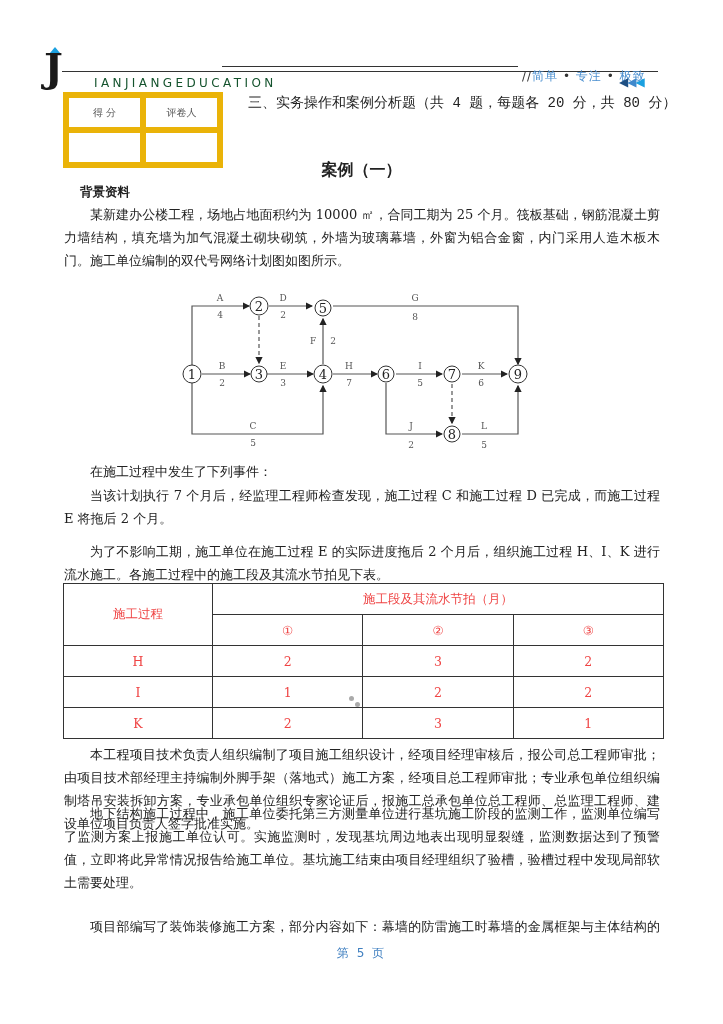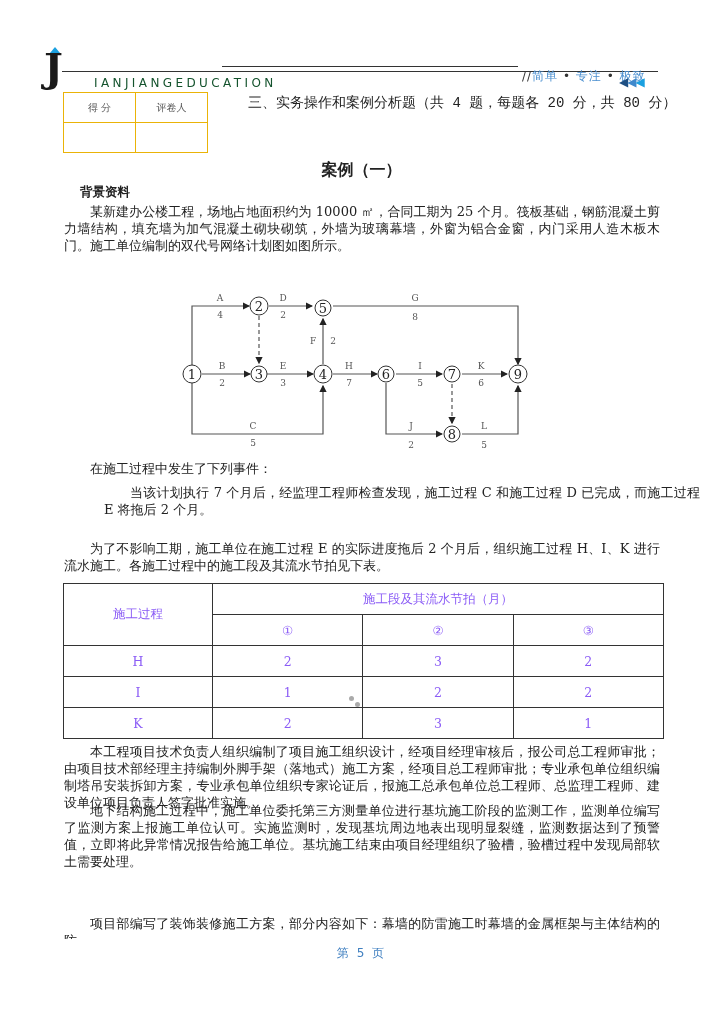--- a/index.html
+++ b/index.html
@@ -13,32 +13,32 @@
   .hdr-line-top { left: 222px; top: 66px; width: 296px; height: 1px; background: #333; }
   .hdr-line-full { left: 62px; top: 71px; width: 596px; height: 1px; background: #333; }
   .slogan { left: 522px; top: 68px; font-family: "DejaVu Sans", sans-serif; font-size: 12px; color: #4a8fd0; letter-spacing: 1px; }
   .slogan .dot { color: #333; }
   .arrows { left: 619px; top: 75px; font-size: 12px; font-family: "DejaVu Sans", sans-serif; letter-spacing: -1px; }
   .arrows span:nth-child(1) { color: #1e4f82; }
   .arrows span:nth-child(2) { color: #3f88cc; }
   .arrows span:nth-child(3) { color: #1aa0e0; }
   
   .score-table { left: 63px; top: 92px; border-collapse: collapse; }
-  .score-table td { border: 1px solid #eab308; width: 69px; text-align: center; font-size: 10px; color: #555; font-family: "DejaVu Sans", sans-serif; }
+  .score-table td { border: 6px solid #eab308; width: 69px; text-align: center; font-size: 10px; color: #555; font-family: "DejaVu Sans", sans-serif; }
   .score-table tr:first-child td { height: 27px; }
   .score-table tr:last-child td { height: 27px; }
   .sec-title { left: 216px; top: 94px; font-family: Liberation Mono, monospace; font-size: 14px; color: #222; margin-left: 32px; }
   .case-title { left: 0; width: 723px; top: 160px; text-align: center; font-family: "DejaVu Sans", sans-serif; font-weight: bold; font-size: 16px; }
   .bg-title { left: 80px; top: 184px; font-family: "DejaVu Sans", sans-serif; font-weight: bold; font-size: 12.5px; }
-  .para { left: 64px; width: 596px; font-size: 13px; line-height: 17px; text-indent: 2em; text-align: justify; color: #222; }
+  .para { left: 64px; width: 596px; font-size: 13px; line-height: 23px; text-indent: 2em; text-align: justify; color: #222; }
   
   .diagram { left: 170px; top: 288px; width: 370px; height: 165px; }
   
   .flow-table { left: 63px; top: 583px; width: 601px; border-collapse: collapse; font-size: 12.5px; }
-  .flow-table td { border: 1px solid #333; text-align: center; color: #8b5cf6; }
+  .flow-table td { border: 1px solid #333; text-align: center; color: #ef4444; }
   .footer { left: 0; width: 723px; top: 945px; text-align: center; font-family: "DejaVu Sans", sans-serif; font-size: 12px; color: #3f7fc0; letter-spacing: 2px; }
   .dotmark { width: 5px; height: 5px; border-radius: 50%; background: #aaa; }
 </style>
 </head>
 <body>
 
 <div class="abs logo-tri"></div>
 <div class="abs logo-j">J</div>
 <div class="abs logo-text">IANJIANGEDUCATION</div>
 <div class="abs hdr-line-top"></div>
@@ -153,21 +153,21 @@
     <text x="241" y="141">J</text>
     <text x="241" y="160">2</text>
     <text x="311" y="81">K</text>
     <text x="311" y="98">6</text>
     <text x="314" y="141">L</text>
     <text x="314" y="160">5</text>
   </g>
 </svg>
 
 <div class="abs para" style="top:460px;">在施工过程中发生了下列事件：</div>
-<div class="abs para" style="top:484px;margin-left:40px;">当该计划执行 7 个月后，经监理工程师检查发现，施工过程 C 和施工过程 D 已完成，而施工过程 E 将拖后 2 个月。</div>
+<div class="abs para" style="top:484px;">当该计划执行 7 个月后，经监理工程师检查发现，施工过程 C 和施工过程 D 已完成，而施工过程 E 将拖后 2 个月。</div>
 <div class="abs para" style="top:540px;">为了不影响工期，施工单位在施工过程 E 的实际进度拖后 2 个月后，组织施工过程 H、I、K 进行流水施工。各施工过程中的施工段及其流水节拍见下表。</div>
 
 <table class="abs flow-table">
   <tbody>
       <tr style="height:31px;">
     <td rowspan="2" style="width:146px;">施工过程</td>
     <td colspan="3">施工段及其流水节拍（月）</td>
   </tr>
   <tr style="height:31px;">
     <td>①</td>

